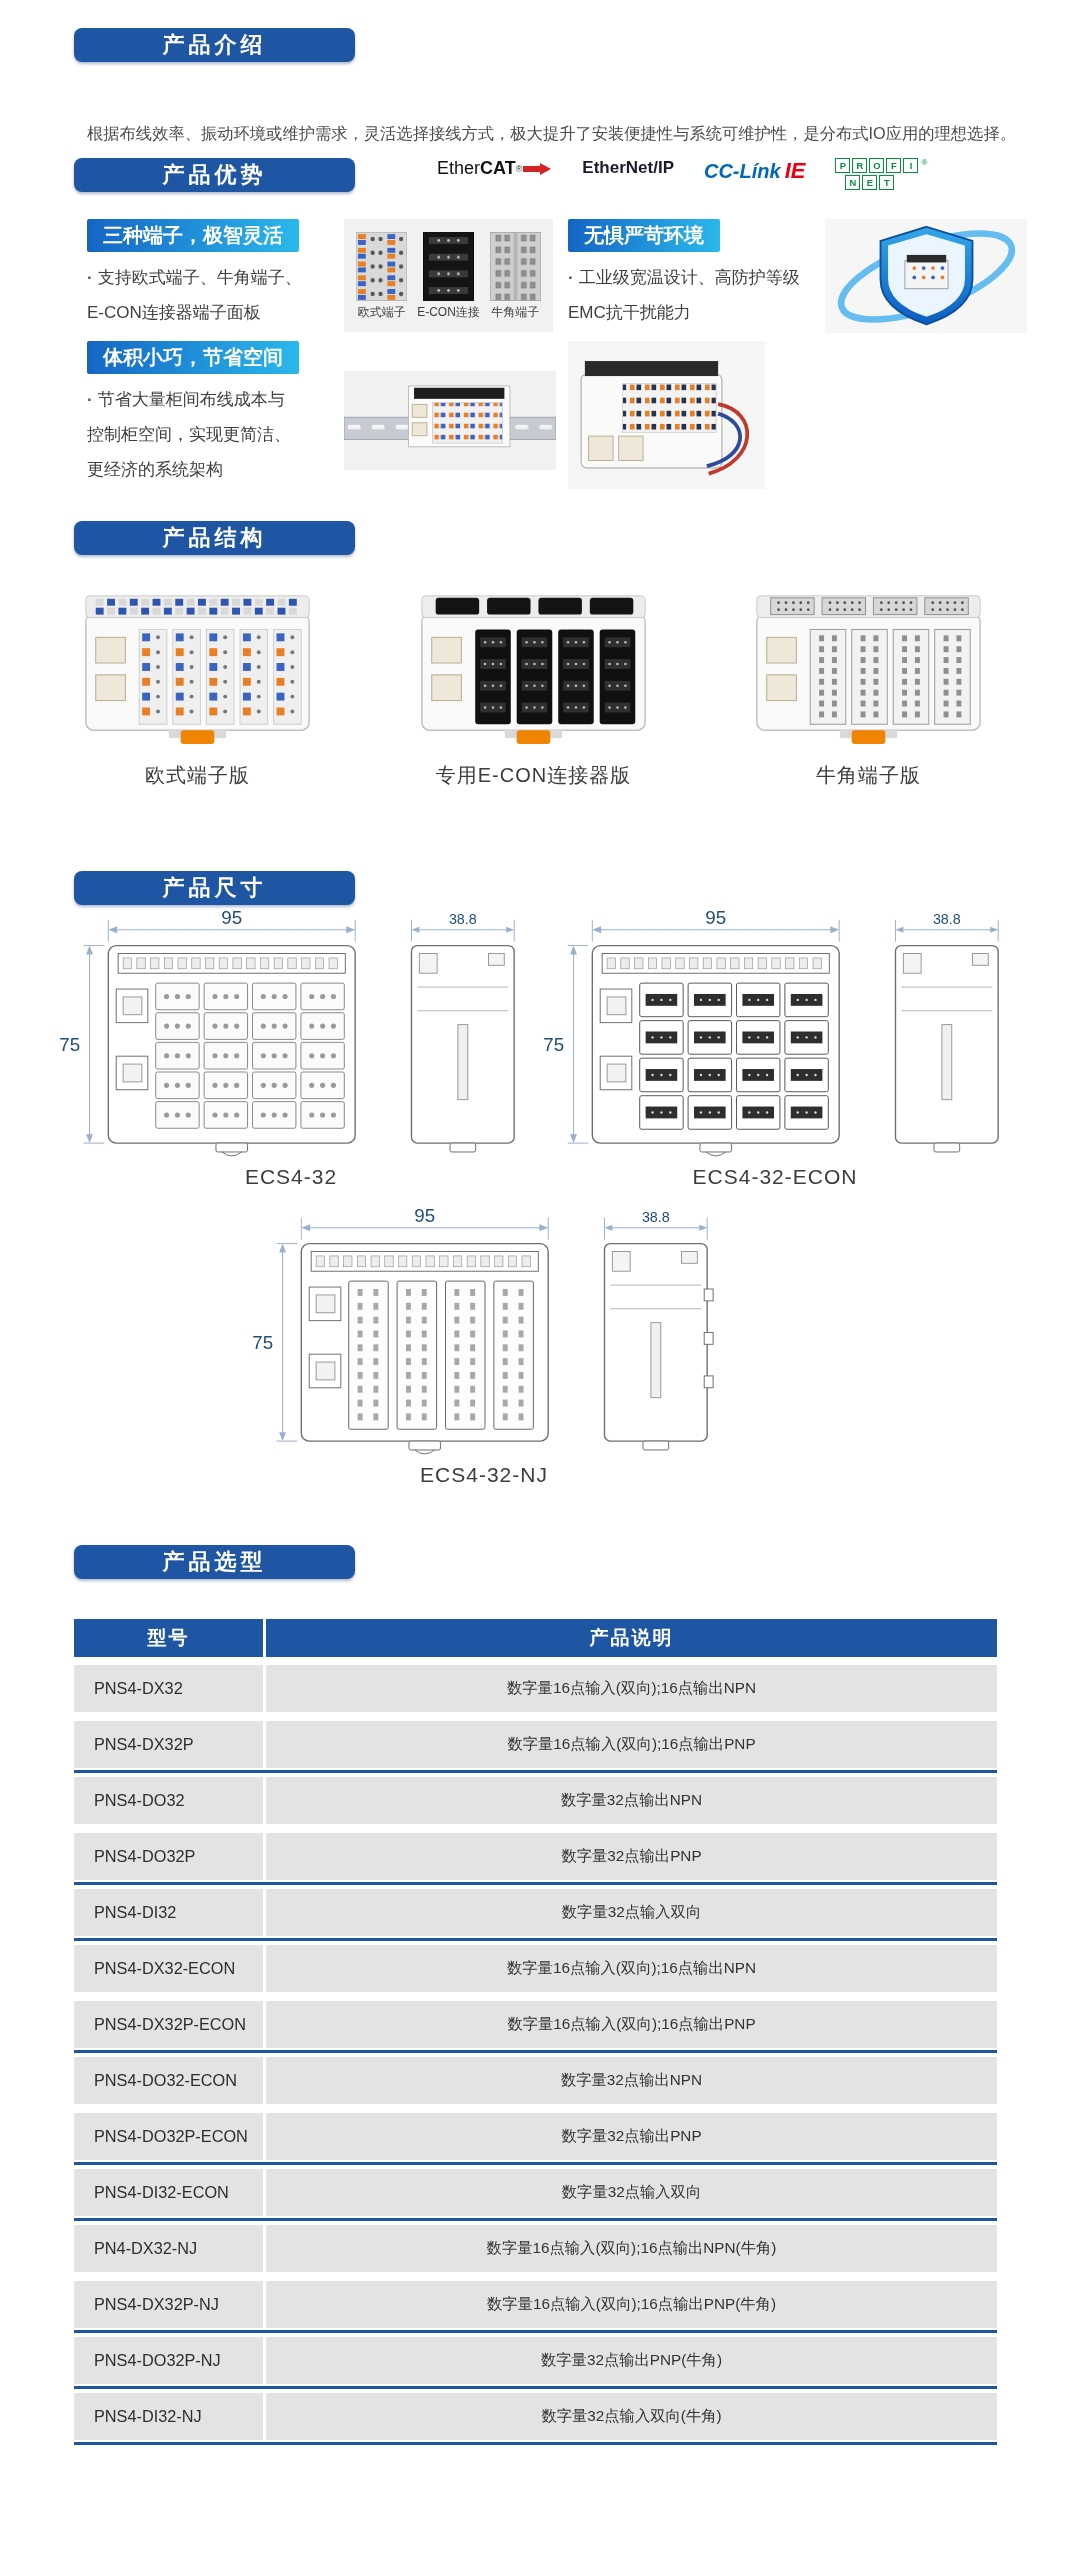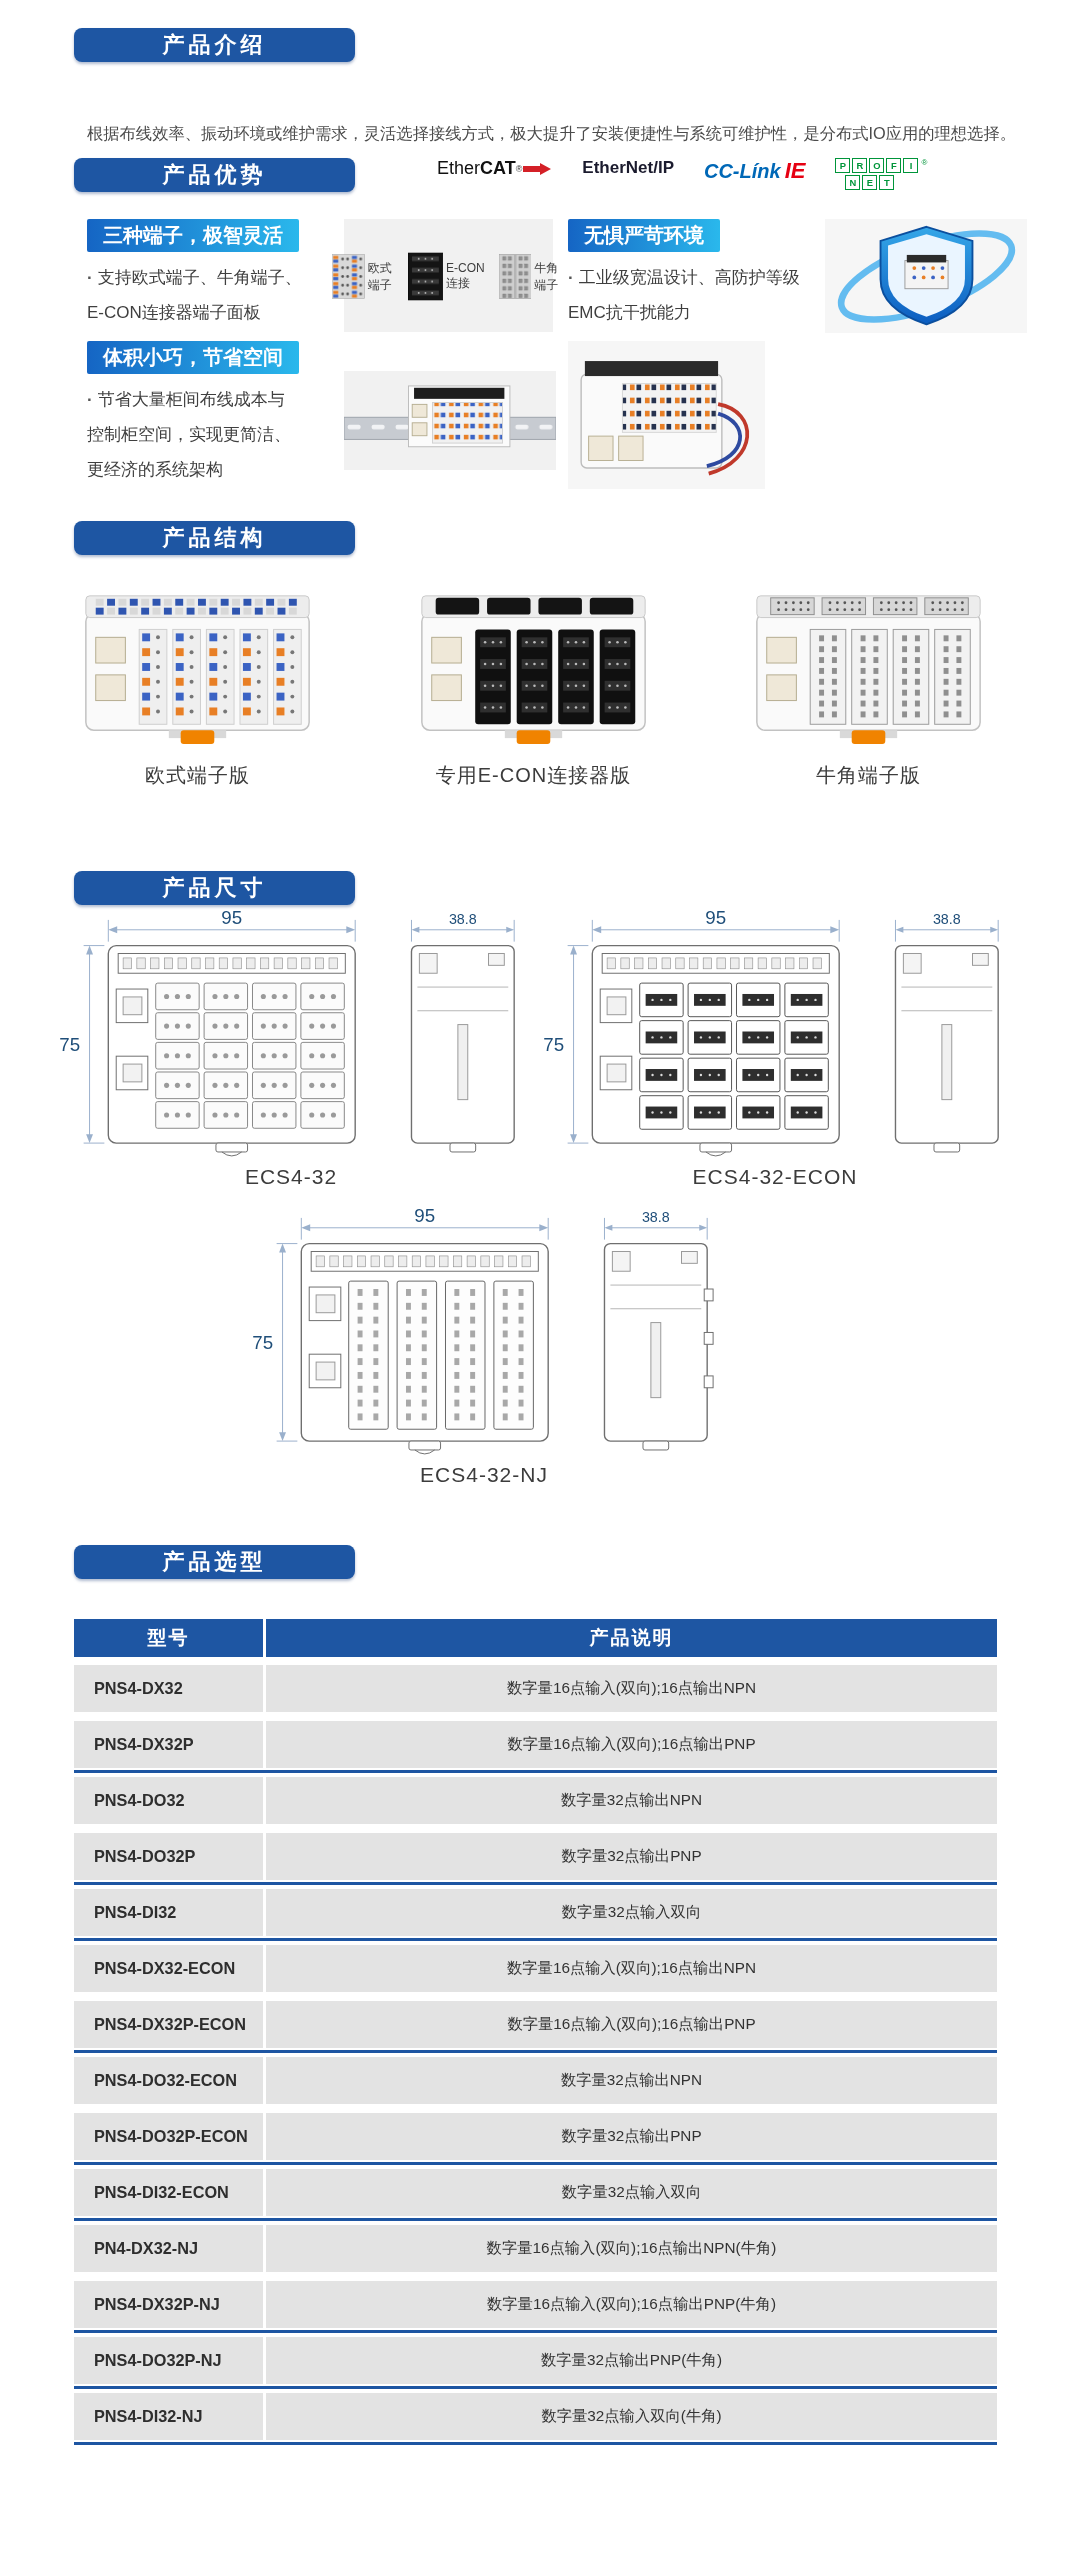--- a/index.html
+++ b/index.html
@@ -40,21 +40,21 @@
   .f-title{display:inline-block;padding:3px 16px;border-radius:2px;color:#fff;font-size:20px;font-weight:bold;
            background:linear-gradient(90deg,#1565c4,#2ab8ec);margin-bottom:8px;white-space:nowrap;}
   .f-bullets{font-size:17px;line-height:35px;color:#3f3f3f;}
   .f-line:first-child::before{content:"·";margin-right:5px;font-weight:bold;color:#555;}
   .f-img{background:#f1f1f1;display:flex;align-items:center;justify-content:center;flex-direction:column;}
   #feat-0 .f-img{width:209px;height:111px;padding-top:2px;}
   #feat-1 .f-img{width:202px;height:114px;background:#f6f6f6;}
   #feat-2 .f-img{width:212px;height:99px;margin-top:30px;}
   #feat-3 .f-img{width:197px;height:148px;background:#f6f6f6;}
   .thumbs{display:flex;gap:10px;align-items:flex-end;}
-  .thumb{display:flex;align-items:center;gap:3px;}
+  .thumb{display:flex;flex-direction:column;align-items:center;gap:3px;}
   .thumb-label{font-size:12px;color:#3d3d3d;}
   
   .variant{position:absolute;top:580px;width:247px;text-align:center;}
   #var-0{left:74px}
   #var-1{left:410px}
   #var-2{left:745px}
   .variant-label{margin-top:8px;font-size:20px;color:#3c3c3c;letter-spacing:1px;}
   
   .drawing{position:absolute;width:474px;}
   #drawing-0{left:54px;top:904px}
@@ -63,21 +63,21 @@
   .drawing-caption{width:474px;text-align:center;font-size:21px;color:#3c3c3c;margin-top:2px;letter-spacing:1px;}
   .dimlabel{fill:#1f4e79;font-size:19px;}
   .dimlabel-sm{fill:#1f4e79;font-size:14.5px;}
   
   .sel-table{position:absolute;left:74px;top:1619px;width:923px;}
   .sel-head{display:grid;grid-template-columns:189px 1fr;gap:3px;margin-bottom:8px;}
   .sel-head div{background:#1e56a3;color:#fff;font-size:19px;font-weight:bold;height:38px;display:flex;
                 align-items:center;justify-content:center;letter-spacing:2px;}
   .sel-row{display:grid;grid-template-columns:189px 1fr;gap:3px;margin-bottom:9px;}
   .sel-cell{background:#e3e3e3;height:47px;display:flex;align-items:center;}
-  .sel-model{font-weight:bold;font-size:16.3px;color:#2e2e2e;padding-left:20px;}
+  .sel-model{font-weight:normal;font-size:16.3px;color:#2e2e2e;padding-left:20px;}
   .sel-desc{justify-content:center;font-size:15.3px;color:#333;}
   .sel-sep{height:3px;background:#1d55a2;margin:-7px 0 4px 0;}
 </style>
 </head>
 <body>
 
 <div class="page">
 
   <div class="sec-bar" id="bar-intro">产品介绍</div>
   <div class="intro-text">

